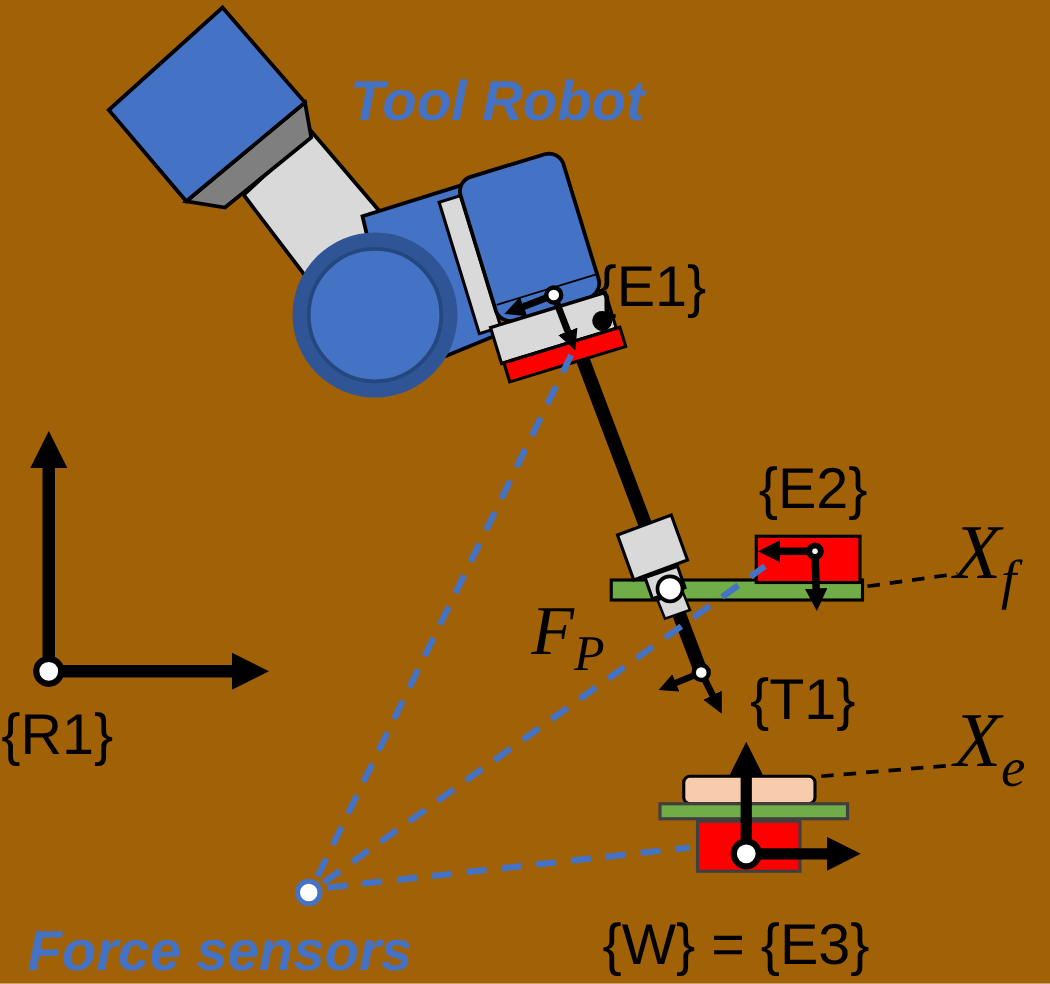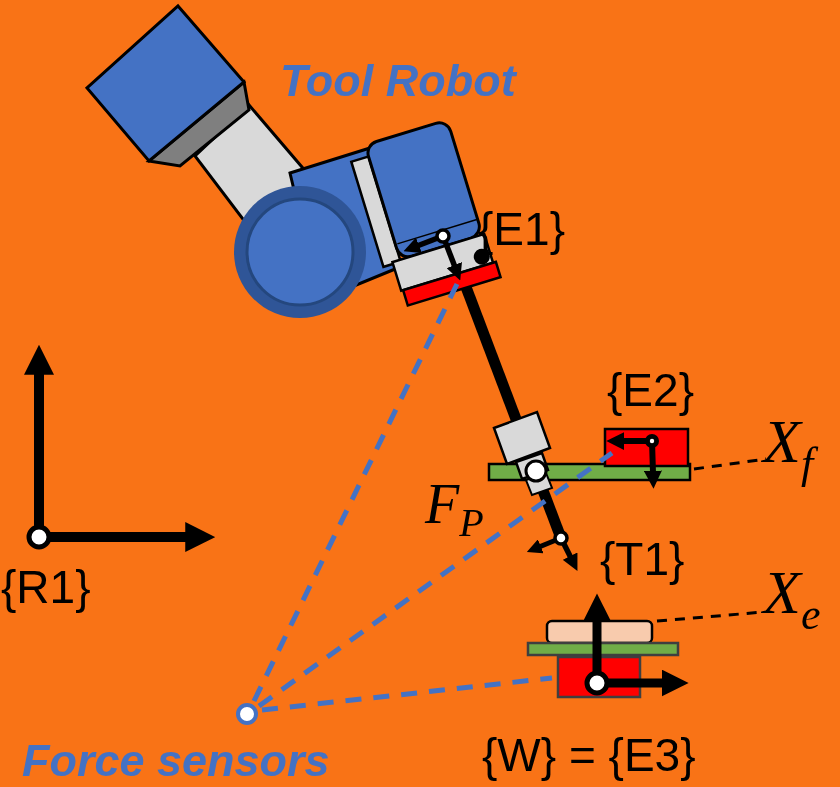--- a/index.html
+++ b/index.html
@@ -1,16 +1,16 @@
 <!DOCTYPE html>
 <html style="--robot-blue: #4472C4; --joint-ring-blue: #2F5597; --annotation-blue: #4472C4; --sensor-red: #FF0000; --board-green: #70AD47; --workpiece-peach: #F8CBAD; --link-gray: #D9D9D9; --cube-side-gray: #7F7F7F; --frame-black: #000000;"><head>
 <meta charset="utf-8">
 <style>
   html,body{margin:0;padding:0;background:#fff;}
-  #stage{width:840px;height:787px;position:relative;background:#f97316;overflow:hidden;}
+  #stage{width:840px;height:787px;position:relative;background:#a16207;overflow:hidden;}
   svg{display:block;}
   text{user-select:none;}
   .frame-label{font-family:"Liberation Sans",sans-serif;font-size:46px;fill:#000;}
   .blue-label{font-family:"Liberation Sans",sans-serif;font-weight:bold;font-style:italic;
               font-size:45px;fill:var(--annotation-blue,#4472C4);}
   .math-label{font-family:"Liberation Serif",serif;font-style:italic;font-size:62px;fill:#000;}
   .math-sub{font-size:44px;}
   .fp-main{font-size:56px;}
   .fp-sub{font-size:40px;}
   .fill-blue{fill:var(--robot-blue,#4472C4);}

